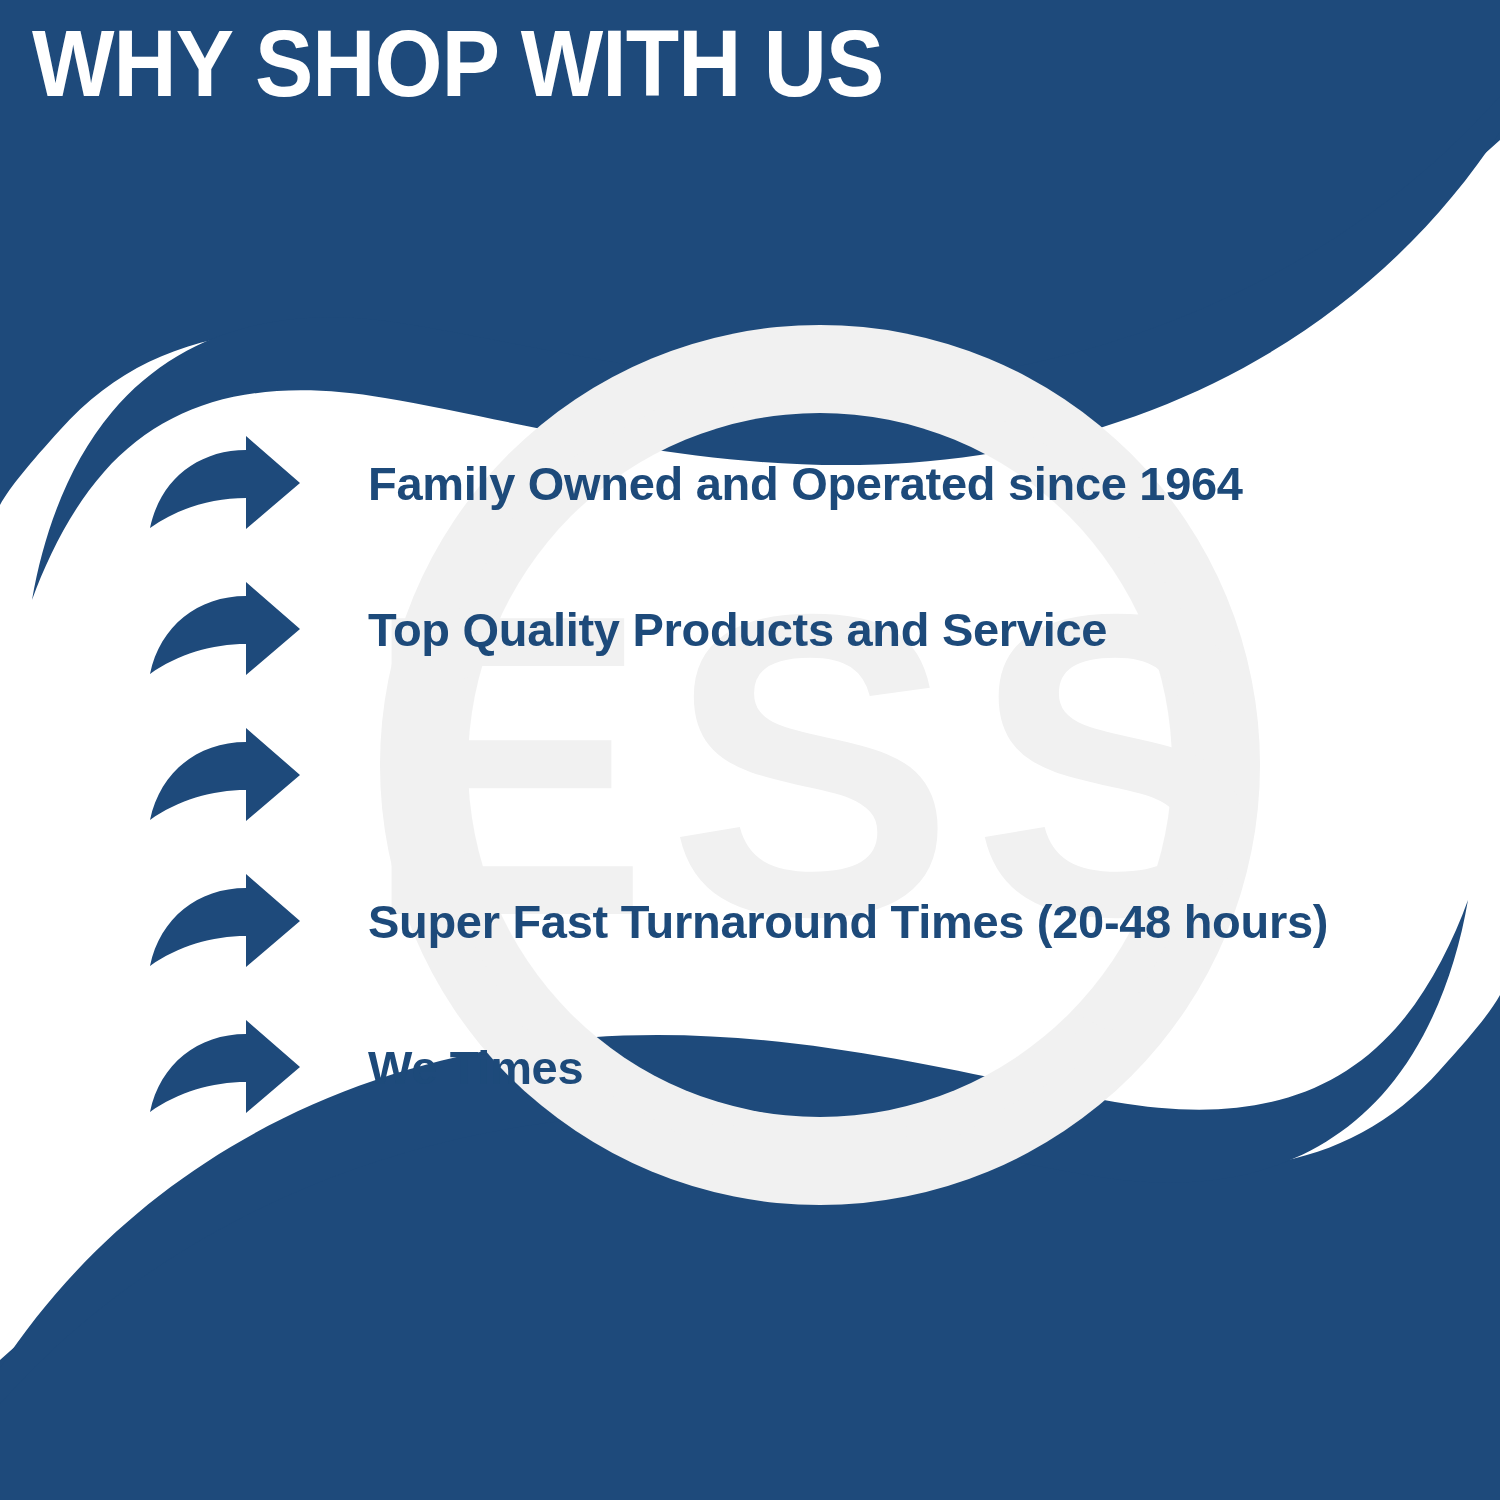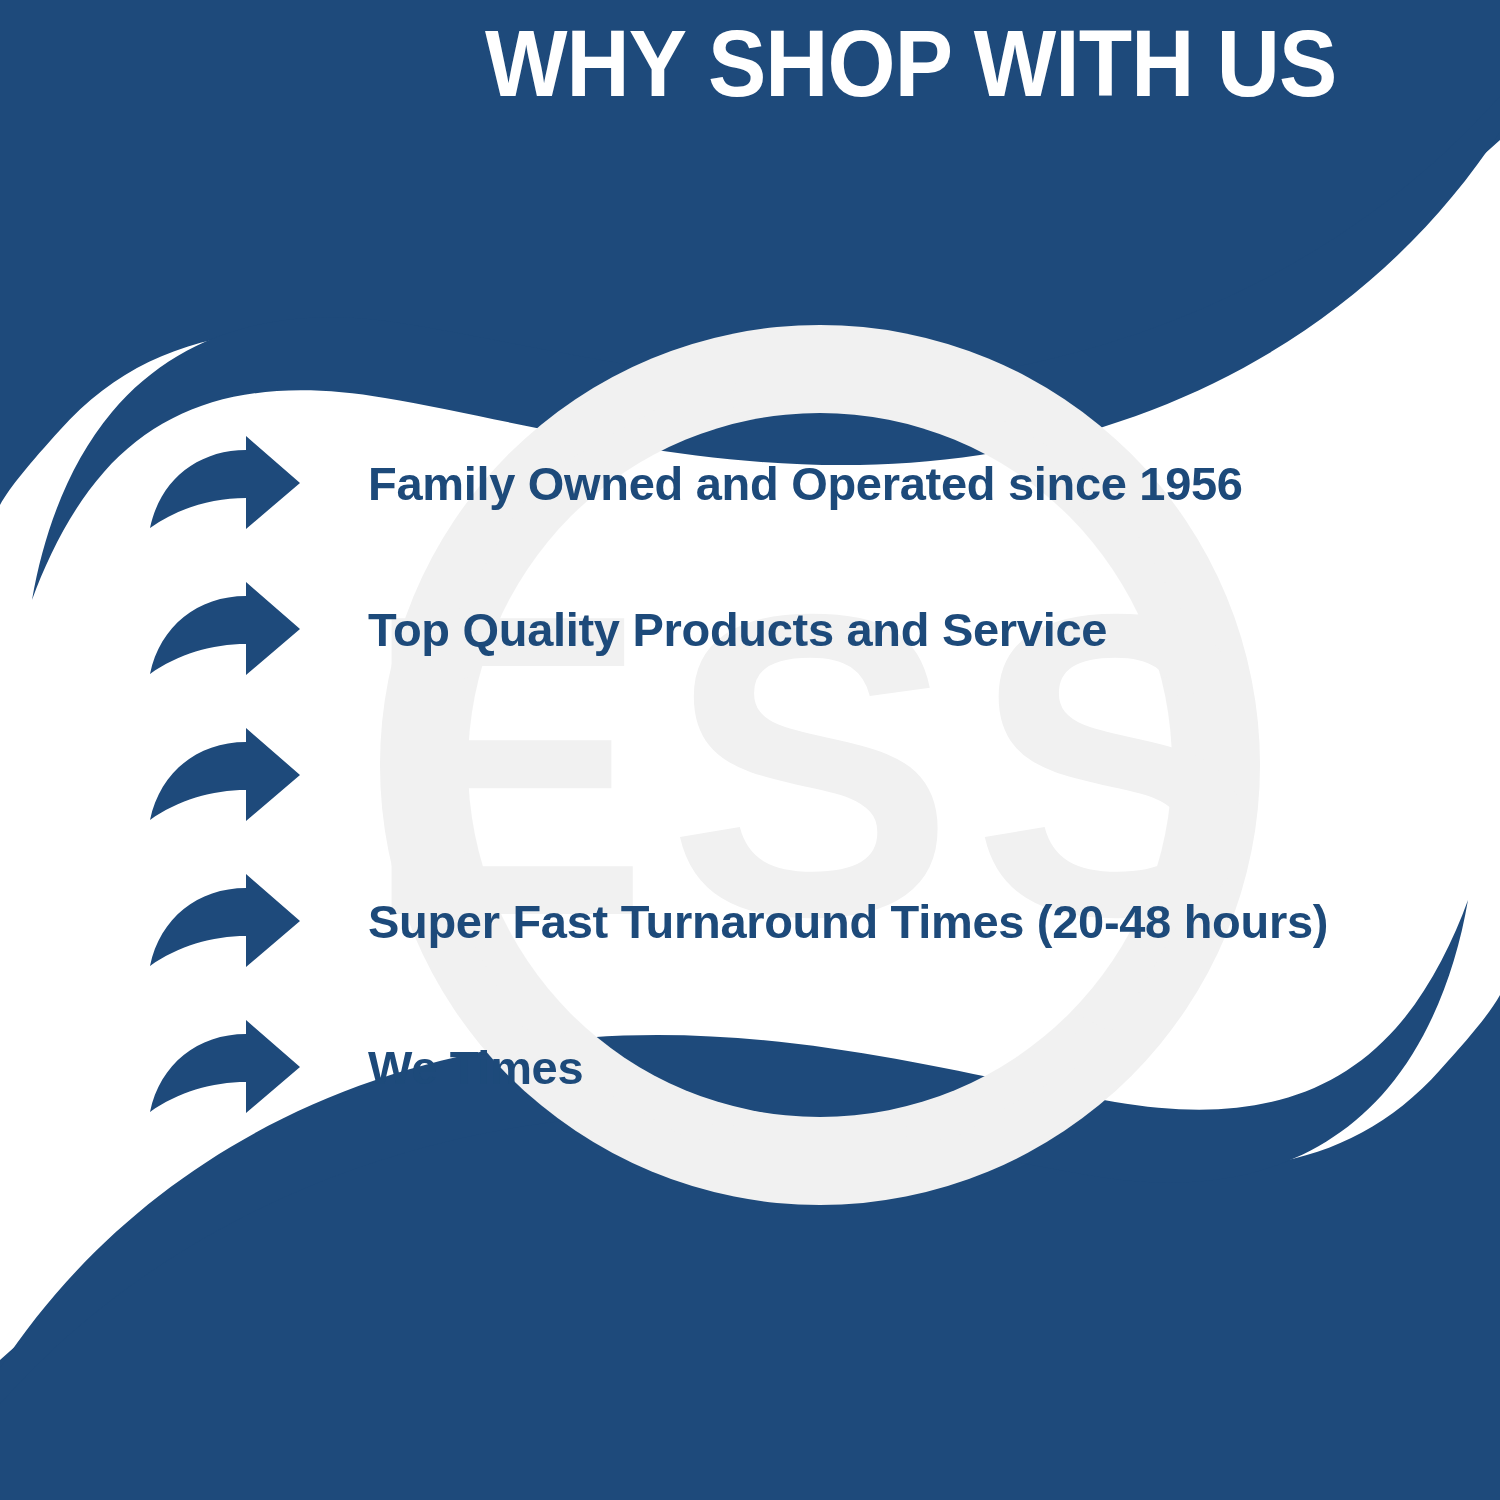--- a/index.html
+++ b/index.html
@@ -37,21 +37,21 @@
 
   
   .title-bar {
     position: absolute;
     left: 0;
     top: 0;
     width: 1368px;
     height: 128px;
     display: flex;
     align-items: center;
-    justify-content: flex-end;
+    justify-content: flex-start;
     z-index: 5;
   }
   .title-text {
     color: #ffffff;
     font-size: 94px;
     line-height: 1;
     font-weight: 700;
     letter-spacing: -1px;
     transform: scaleX(0.93);
     transform-origin: center;
@@ -165,21 +165,21 @@
     <div class="title-text">WHY SHOP WITH US</div>
   </div>
 
   <div class="benefits">
 
     <div class="benefit-row">
       <svg class="arrow-icon" viewBox="0 0 150 95" xmlns="http://www.w3.org/2000/svg">
         <path fill="#1e4a7b" d="M0,92 C10,44 48,14 96,14 L96,0 L150,47 L96,93 L96,62
                  C62,62 28,72 0,92 Z"></path>
       </svg>
-      <div class="benefit-label">Family Owned and Operated since 1956</div>
+      <div class="benefit-label">Family Owned and Operated since 1964</div>
     </div>
 
     <div class="benefit-row">
       <svg class="arrow-icon" viewBox="0 0 150 95" xmlns="http://www.w3.org/2000/svg">
         <path fill="#1e4a7b" d="M0,92 C10,44 48,14 96,14 L96,0 L150,47 L96,93 L96,62
                  C62,62 28,72 0,92 Z"></path>
       </svg>
       <div class="benefit-label">Top Quality Products and Service</div>
     </div>
 

